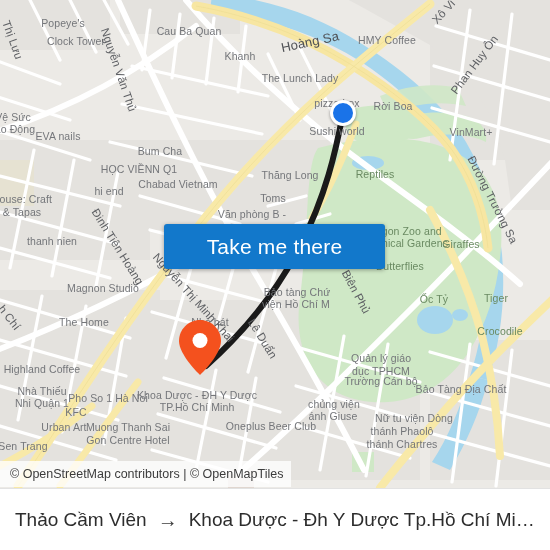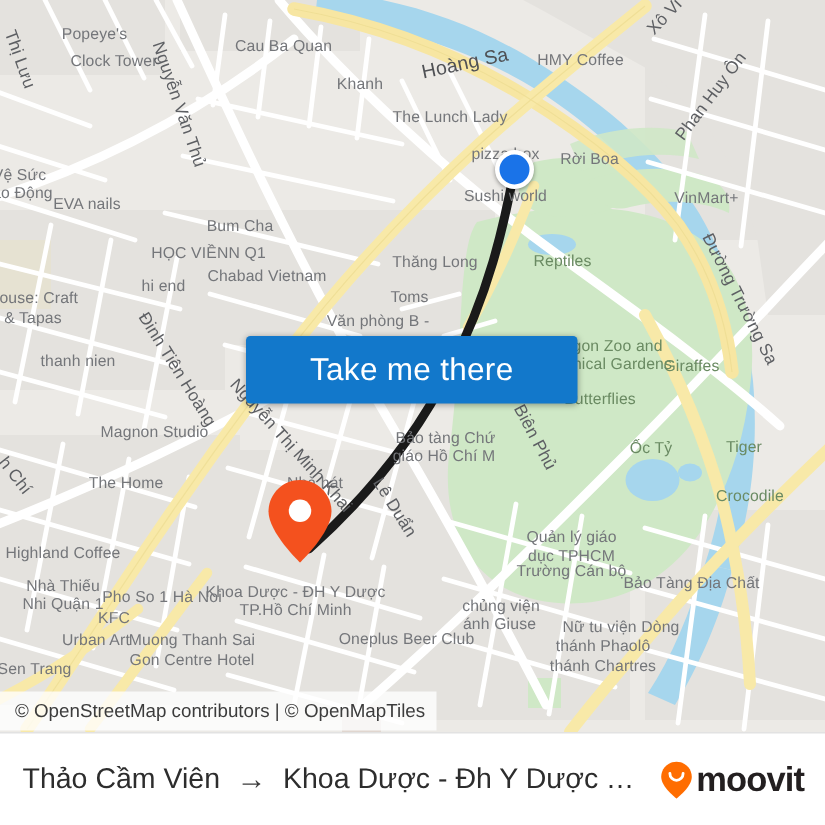--- a/index.html
+++ b/index.html
@@ -267,21 +267,21 @@
         <div class="lbl poi" style="left: 52px; top: 242px;">thanh nien</div>
         <div class="lbl poi" style="left: 103px; top: 289px;">Magnon Studio</div>
         <div class="lbl park" style="left: 404px; top: 232px;">Saigon Zoo and</div>
         <div class="lbl park" style="left: 404px; top: 244px;">Botanical Gardens</div>
         <div class="lbl park" style="left: 461px; top: 245px;">Giraffes</div>
         <div class="lbl park" style="left: 400px; top: 267px;">Butterflies</div>
         <div class="lbl park" style="left: 434px; top: 300px;">Ốc Tỷ</div>
         <div class="lbl park" style="left: 496px; top: 299px;">Tiger</div>
         <div class="lbl park" style="left: 500px; top: 332px;">Crocodile</div>
         <div class="lbl poi" style="left: 297px; top: 293px;">Bảo tàng Chứ</div>
-        <div class="lbl poi" style="left: 296px; top: 305px;">giáo Hồ Chí M</div>
+        <div class="lbl poi" style="left: 296px; top: 305px;">viện Hồ Chí M</div>
         <div class="lbl poi" style="left: 84px; top: 323px;">The Home</div>
         <div class="lbl poi" style="left: 210px; top: 323px;">Nhà hát</div>
         <div class="lbl poi" style="left: 42px; top: 370px;">Highland Coffee</div>
         <div class="lbl poi" style="left: 42px; top: 392px;">Nhà Thiếu</div>
         <div class="lbl poi" style="left: 42px; top: 404px;">Nhi Quận 1</div>
         <div class="lbl poi" style="left: 108px; top: 399px;">Pho So 1 Hà Noi</div>
         <div class="lbl poi" style="left: 76px; top: 413px;">KFC</div>
         <div class="lbl poi" style="left: 64px; top: 428px;">Urban Art</div>
         <div class="lbl poi" style="left: 128px; top: 428px;">Muong Thanh Sai</div>
         <div class="lbl poi" style="left: 128px; top: 441px;">Gon Centre Hotel</div>
@@ -327,23 +327,15 @@
       <span>© OpenStreetMap contributors | © OpenMapTiles</span>
     </div>
   </div>
 
   <div id="bottom-bar">
     <div id="trip-summary">
       <span id="trip-origin" class="ep">Thảo Cầm Viên</span>
       <span id="trip-arrow">→</span>
       <span id="trip-dest" class="ep">Khoa Dược - Đh Y Dược Tp.Hồ Chí Minh</span>
     </div>
-    <div id="moovit-logo">
-      <svg width="22" height="26" viewBox="0 0 22 26">
-        <path d="M11,0.8 C5.3,0.8 0.8,5.3 0.8,11 C0.8,17.6 11,25.4 11,25.4
-                 C11,25.4 21.2,17.6 21.2,11 C21.2,5.3 16.7,0.8 11,0.8 Z" fill="#ff6d00"></path>
-        <path d="M6.6,8.6 C6.6,11.2 8.6,13.2 11,13.2 C13.4,13.2 15.4,11.2 15.4,8.6" stroke="#ffffff" stroke-width="1.9" fill="none" stroke-linecap="round"></path>
-      </svg>
-      <span id="moovit-wordmark">moovit</span>
-    </div>
   </div>
 
 </div>
 
 </body></html>

